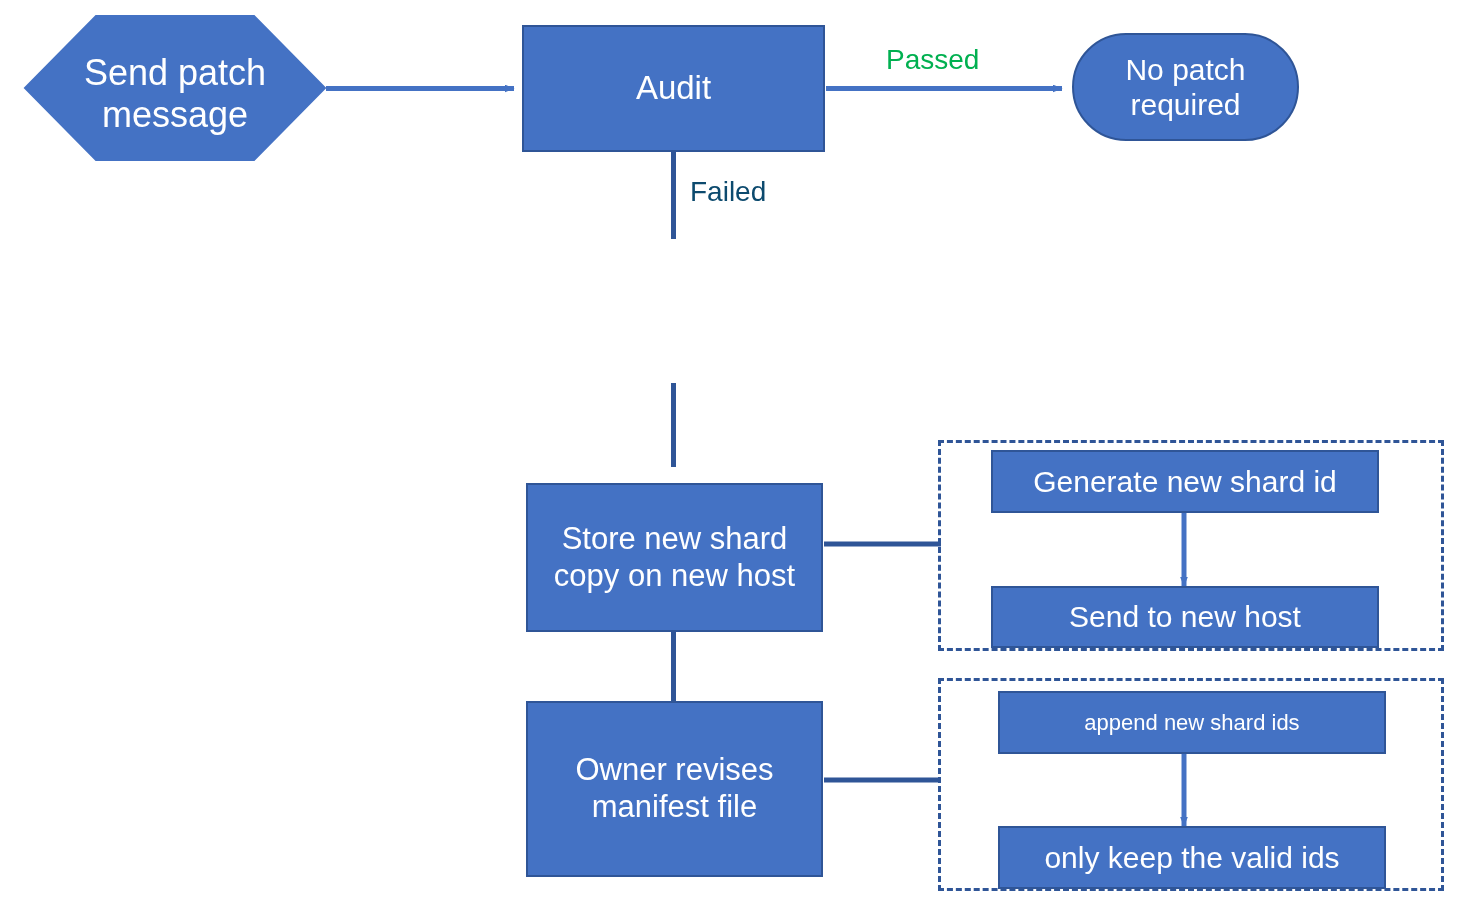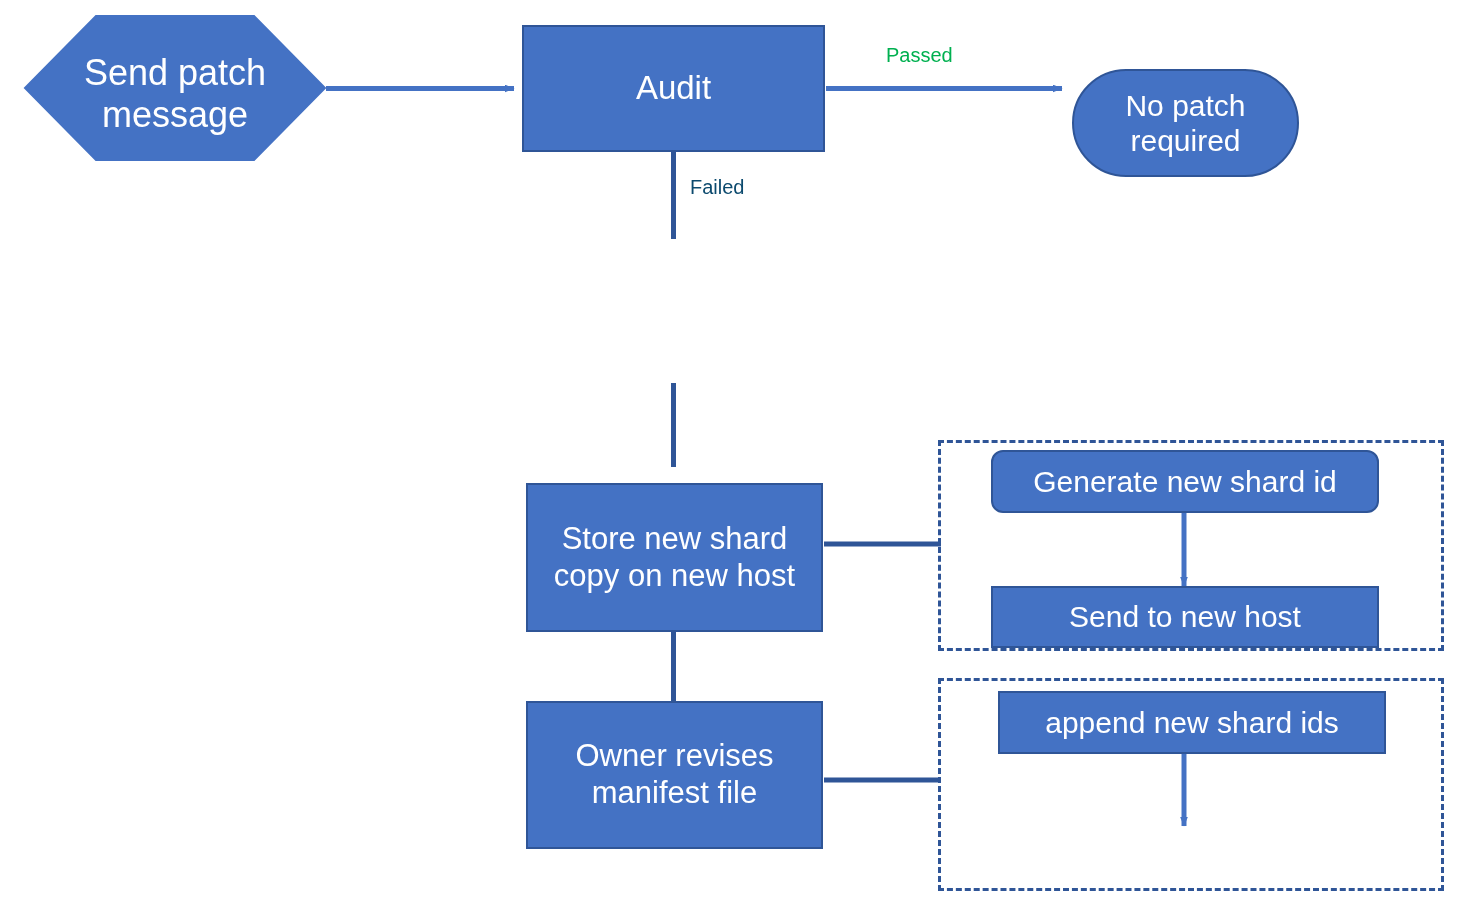--- a/index.html
+++ b/index.html
@@ -44,21 +44,21 @@
   .hex-label {
     position: relative;
     z-index: 2;
   }
   .node.stadium {
     border-radius: 54px;
     border: 2px solid #2F5597;
   }
   .edge-label {
     position: absolute;
-    font-size: 20px;
+    font-size: 28px;
     white-space: nowrap;
     z-index: 4;
   }
   .dashgroup {
     position: absolute;
     box-sizing: border-box;
     border: 3px dashed #2F5597;
     background: transparent;
     z-index: 1;
   }
@@ -101,43 +101,46 @@
   <div class="dashgroup" style="left:938px; top:678px; width:506px; height:213px;"></div>
 
   <div class="node hex" style="left:25px; top:16px; width:300px; height:144px; font-size:36px;margin-top:6px;">
     <span class="hex-label">Send patch message</span>
   </div>
 
   <div class="node" style="left:522px; top:25px; width:303px; height:127px; font-size:33px;">
     <span>Audit</span>
   </div>
 
-  <div class="node stadium" style="left:1072px; top:33px; width:227px; height:108px; font-size:30px;margin-top:36px;">
+  <div class="node stadium" style="left:1072px; top:33px; width:227px; height:108px; font-size:30px;">
     <span>No patch required</span>
   </div>
 
 
   <div class="node" style="left:526px; top:483px; width:297px; height:149px; font-size:31px;">
     <span>Store new shard copy on new host</span>
   </div>
 
-  <div class="node" style="left:526px; top:701px; width:297px; height:148px; font-size:31px;">
+  <div class="node" style="left:526px; top:701px; width:297px; height:176px; font-size:31px;">
     <span>Owner revises manifest file</span>
   </div>
 
-  <div class="node" style="left:991px; top:450px; width:388px; height:63px; font-size:30px;border-radius:12px;">
+  <div class="node" style="left:991px; top:450px; width:388px; height:63px; font-size:30px;">
     <span>Generate new shard id</span>
   </div>
 
   <div class="node" style="left:991px; top:586px; width:388px; height:62px; font-size:30px;">
     <span>Send to new host</span>
   </div>
 
-  <div class="node" style="left:998px; top:691px; width:388px; height:63px; font-size:30px;">
+  <div class="node" style="left:998px; top:691px; width:388px; height:63px; font-size:22px;">
     <span>append new shard ids</span>
   </div>
 
+  <div class="node" style="left:998px; top:826px; width:388px; height:63px; font-size:30px;">
+    <span>only keep the valid ids</span>
+  </div>
 
   <div class="edge-label" style="left:886px; top:44px; color:#00B050;">Passed</div>
 
   <div class="edge-label" style="left:690px; top:176px; color:#0c4a6e;">Failed</div>
 
 </div>
 
 </body></html>

